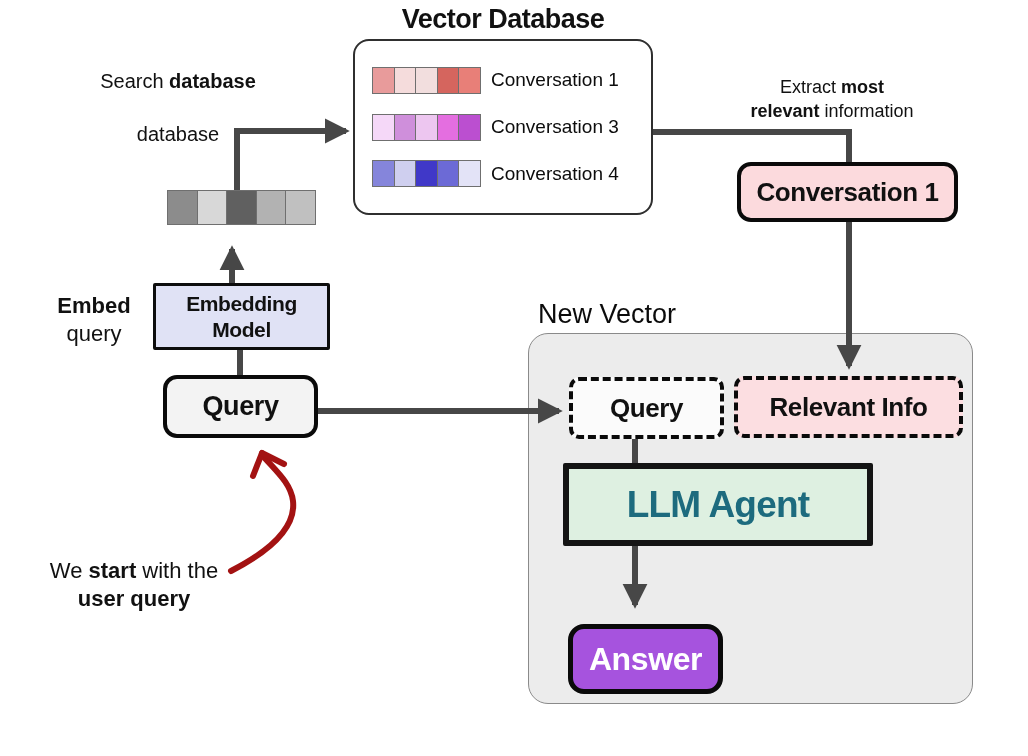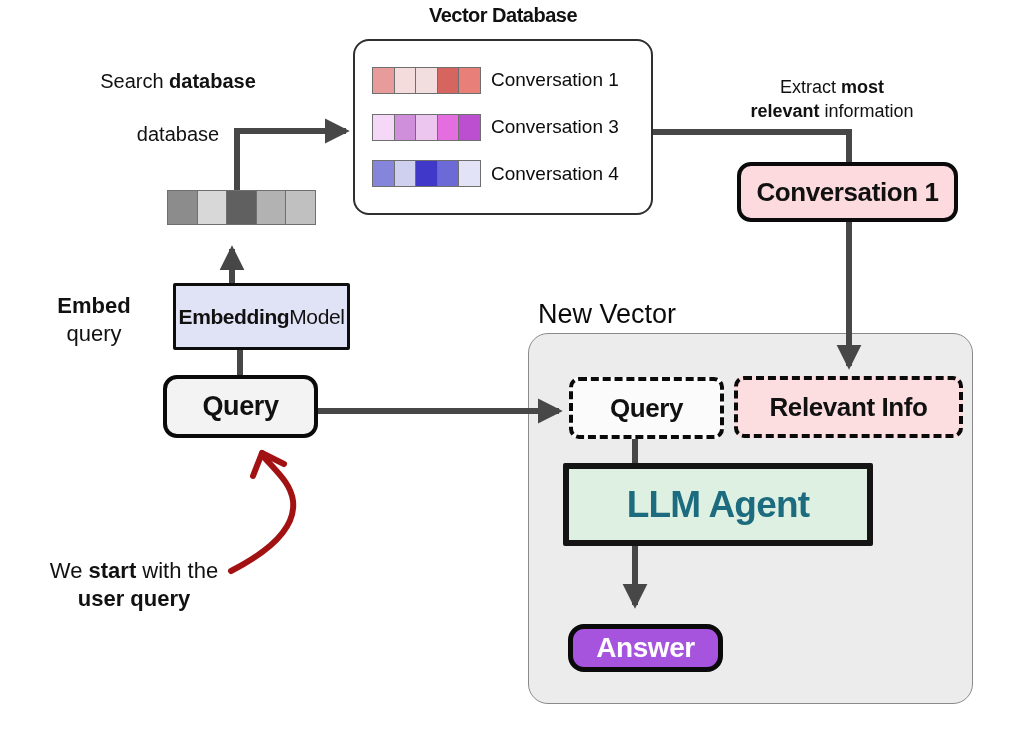--- a/index.html
+++ b/index.html
@@ -5,21 +5,21 @@
   html,body{margin:0;padding:0;}
   body{
     width:1028px;height:756px;position:relative;background:#ffffff;
     font-family:"Liberation Sans","DejaVu Sans",sans-serif;color:#111;
     overflow:hidden;
   }
   .abs{position:absolute;}
 
   
   .diagram-title{left:340px;top:4px;width:326px;text-align:center;
-    font-size:20px;font-weight:bold;letter-spacing:-0.5px;}
+    font-size:27px;font-weight:bold;letter-spacing:-0.5px;}
   .note{text-align:center;font-size:20px;line-height:1.32;}
   .note b{font-weight:bold;}
   .note-search{left:72px;top:68px;width:212px;}
   .note-extract{left:716px;top:76px;width:232px;font-size:18px;}
   .note-embed{left:44px;top:292px;width:100px;font-size:22px;line-height:1.25;}
   .note-start{left:36px;top:557px;width:196px;font-size:22px;line-height:1.25;text-align:center;}
   .section-label{left:538px;top:299px;font-size:27px;font-weight:400;color:#0b0b0b;}
 
   
   .vdb-box{left:353px;top:39px;width:300px;height:176px;background:#ffffff;
@@ -34,36 +34,36 @@
   
   .qvec{left:167px;top:190px;display:flex;}
   .qvec>div{width:31px;height:35px;border:1.5px solid #6f6f6f;box-sizing:border-box;}
   .qvec>div+div{margin-left:-1.5px;}
 
   
   .nodebox{box-sizing:border-box;display:flex;align-items:center;justify-content:center;
     font-weight:bold;letter-spacing:-0.4px;}
   .embedding-box{left:153px;top:283px;width:177px;height:67px;background:#e0e2f5;
     border:3.5px solid #0d0d0d;border-radius:2px;font-size:21px;line-height:1.2;
-    flex-direction:row;text-align:center;margin-left:20px;}
-  .embedding-box .sub{font-weight:400;}
+    flex-direction:column;text-align:center;}
+  .embedding-box .sub{font-weight:700;}
   .query-box{left:163px;top:375px;width:155px;height:63px;background:#f3f3f3;
     border:4px solid #0a0a0a;border-radius:14px;font-size:27px;}
   .conv1-box{left:737px;top:162px;width:221px;height:60px;background:#fcdadd;
     border:4.5px solid #0a0a0a;border-radius:14px;font-size:26px;}
   .panel{left:528px;top:333px;width:445px;height:371px;background:#ececec;
     border:1.5px solid #8a8a8a;border-radius:20px;box-sizing:border-box;}
   .dashed-query{left:569px;top:377px;width:155px;height:62px;background:#fbfbfb;
     border:4px dashed #0a0a0a;border-radius:10px;font-size:26px;}
   .relevant-info{left:734px;top:376px;width:229px;height:62px;background:#fcdee1;
     border:4px dashed #0a0a0a;border-radius:10px;font-size:26px;}
   .llm-box{left:563px;top:463px;width:310px;height:83px;background:#def0e1;
     border:6px solid #141414;border-radius:2px;font-size:37px;color:#1d6b7e;letter-spacing:-0.8px;}
-  .answer-box{left:568px;top:624px;width:155px;height:48px;background:#a653de;
-    border:5px solid #0a0a0a;border-radius:16px;font-size:28px;color:#ffffff;}
+  .answer-box{left:568px;top:624px;width:155px;height:70px;background:#a653de;
+    border:5px solid #0a0a0a;border-radius:16px;font-size:32px;color:#ffffff;}
 
   svg.links{left:0;top:0;pointer-events:none;}
 </style>
 </head>
 <body>
 
 <div class="abs panel"></div>
 
 <svg class="abs links" width="1028" height="756" viewBox="0 0 1028 756">
   <defs>

